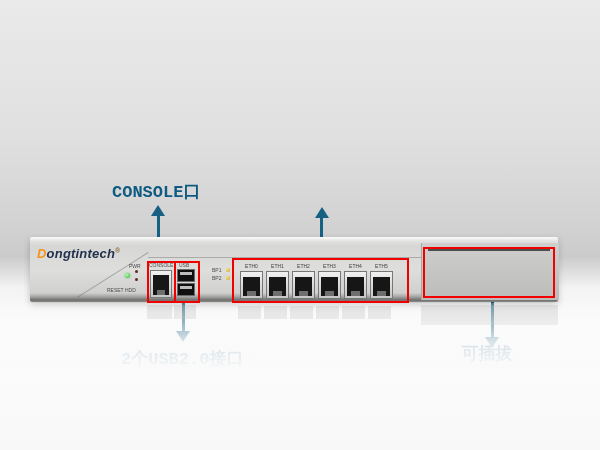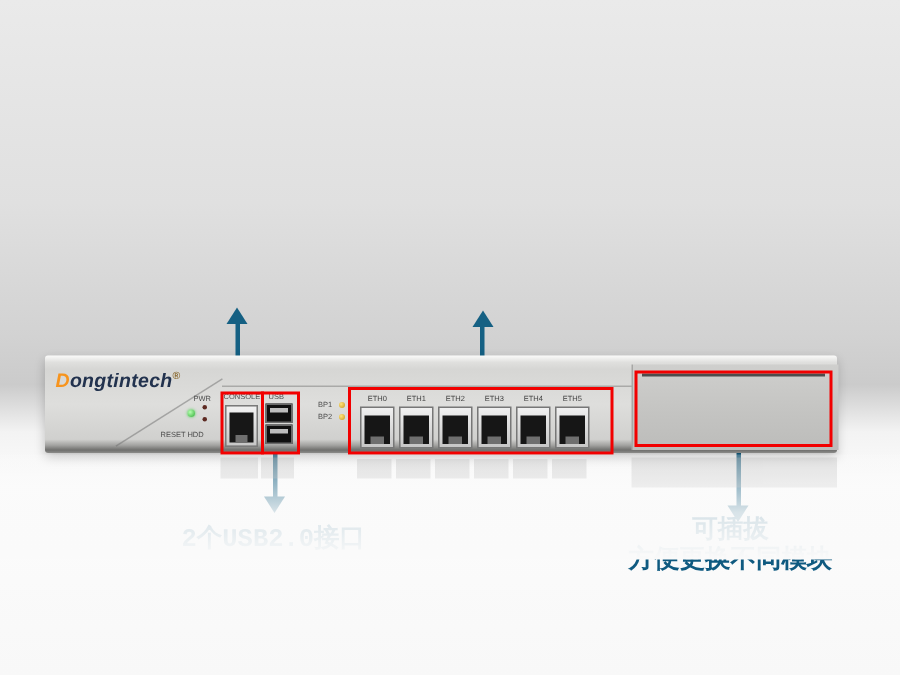--- a/index.html
+++ b/index.html
@@ -50,24 +50,24 @@
   .reflection{position:absolute;left:30px;top:304px;width:528px;height:30px;opacity:.33;}
   .ghost{position:absolute;background:#9a9a9a;}
   .fadeout{position:absolute;left:0;top:303px;width:600px;height:70px;
     background:linear-gradient(180deg,rgba(250,250,250,.25) 0%,rgba(250,250,250,.85) 55%,#fafafa 100%);}
 </style>
 </head>
 <body>
 
 <div class="stage">
 
+  <div class="ann" style="left:112px;top:180px;">CONSOLE口</div>
   <div class="ann" style="left:121px;top:347px;">2个USB2.0接口</div>
   <div class="ann" style="left:397px;top:345px;width:180px;text-align:center;line-height:20px;">
     <div>可插拔</div>
-    <div>方便更换不同模块</div>
   </div>
 
   <div class="ahead-up" style="left:151px;top:205px;"></div>
   <div class="aline" style="left:157px;top:214px;height:49px;"></div>
   <div class="adot" style="left:154px;top:258px;"></div>
 
   <div class="ahead-up" style="left:315px;top:207px;"></div>
   <div class="aline" style="left:320px;top:216px;height:43px;"></div>
   <div class="adot" style="left:317px;top:254px;"></div>
 

